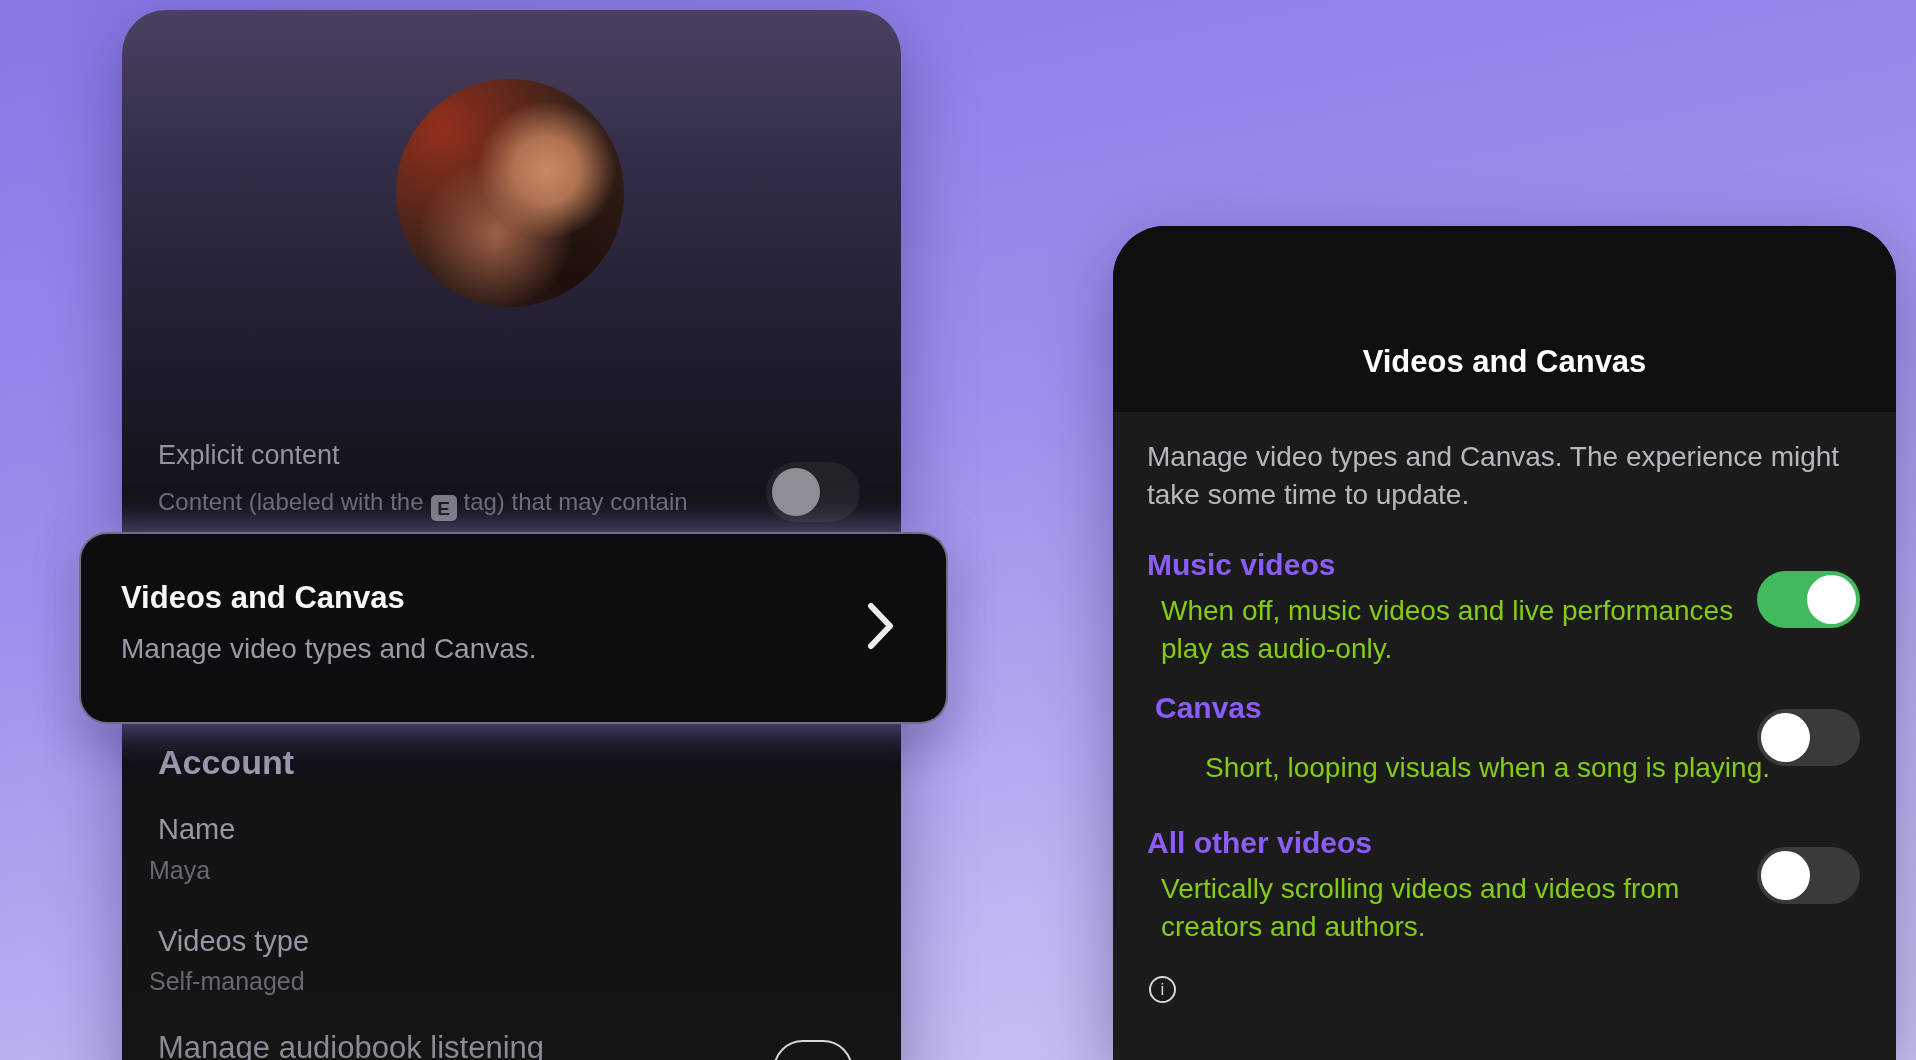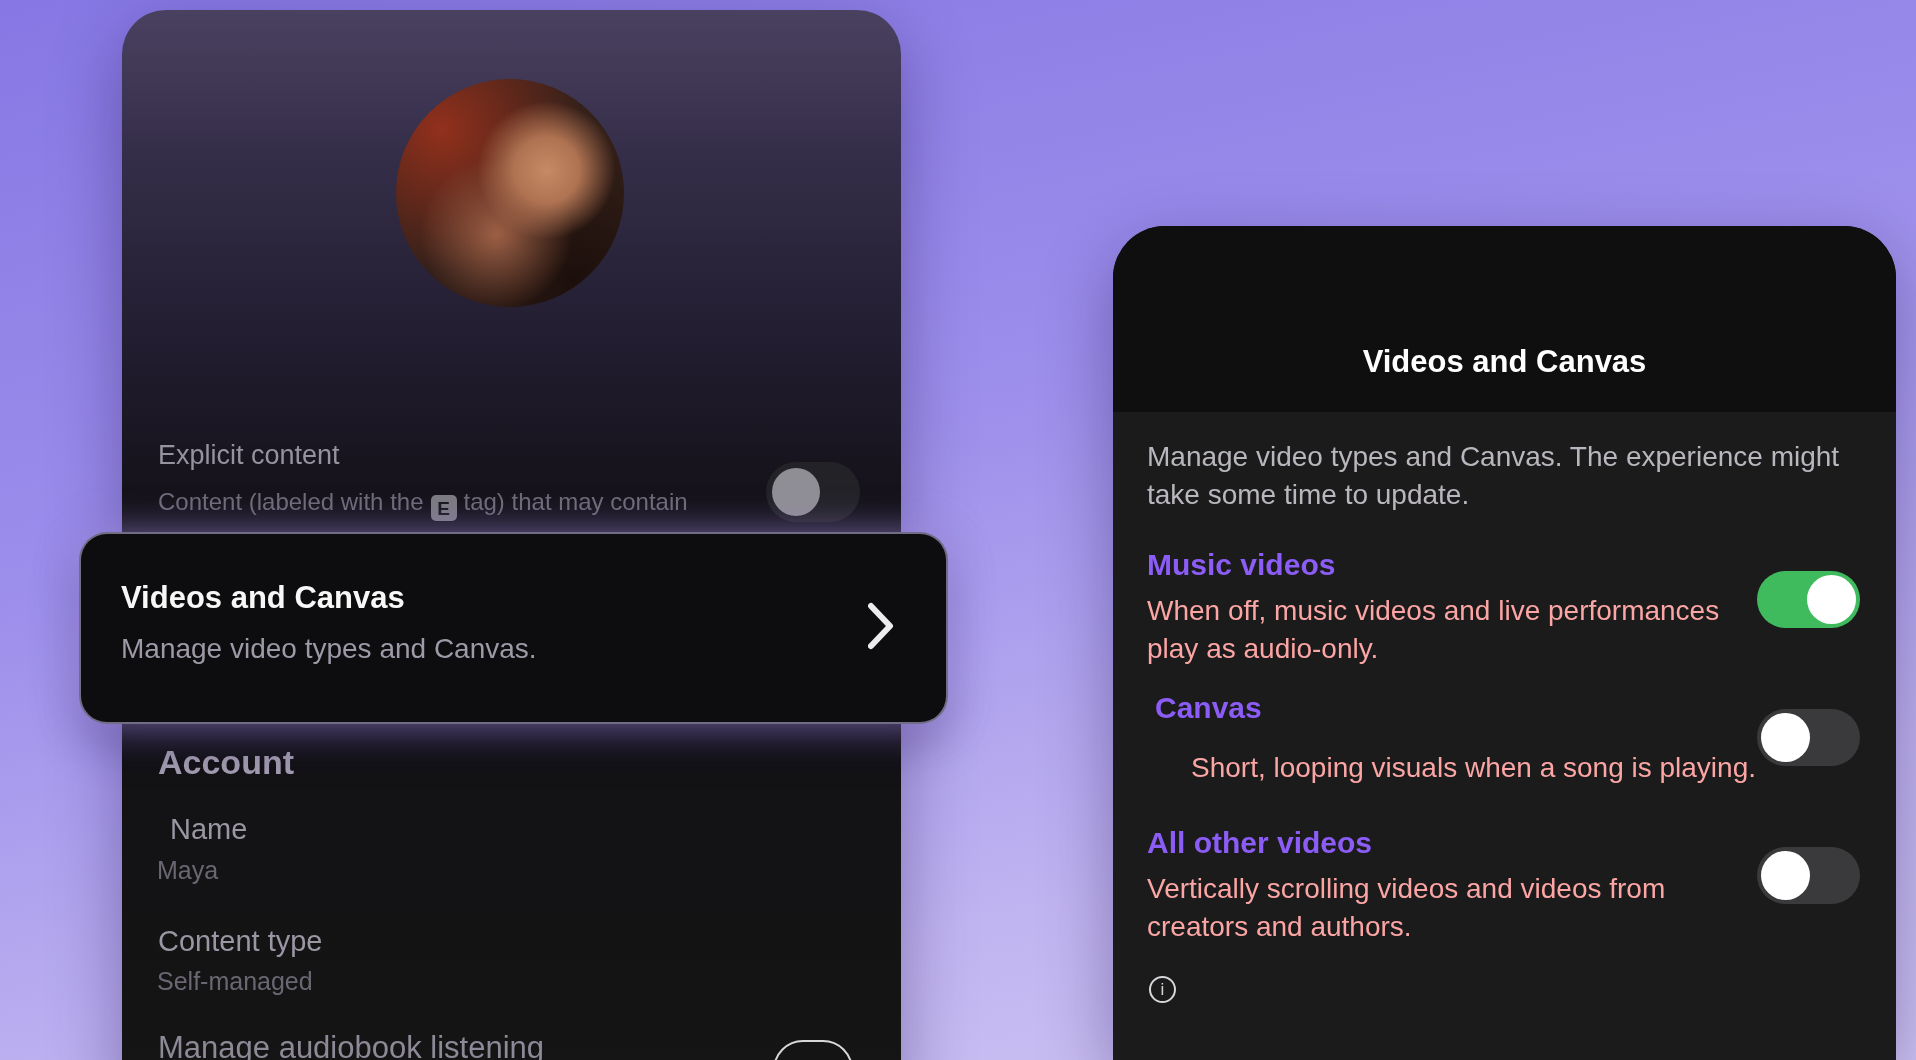--- a/index.html
+++ b/index.html
@@ -43,22 +43,22 @@
   .e-badge {
     display: inline-block; width: 26px; height: 26px; border-radius: 5px;
     background: #7c7a82; color: #17161a; font-size: 19px; font-weight: 700;
     text-align: center; line-height: 27px; vertical-align: -5px; margin: 0 7px;
   }
   .toggle { position: absolute; border-radius: 30px; cursor: pointer; }
   .knob { position: absolute; border-radius: 50%; background: #ffffff; }
   .lp-exp-toggle { left: 644px; top: 452px; width: 94px; height: 60px; background: #232227; }
   .lp-exp-toggle .knob { left: 6px; top: 6px; width: 48px; height: 48px; background: #908e95; }
   .lp-kv-label { position: absolute; left: 36px; font-size: 29px; color: #9a96a3; }
-  .lp-kv-value { position: absolute; left: 35px; font-size: 25px; color: #6a6773; text-align: center; }
-  .lp-name-label { top: 803px; margin-left: 12px; } .lp-name-value { top: 846px; }
+  .lp-kv-value { position: absolute; left: 27px; font-size: 25px; color: #6a6773; text-align: center; }
+  .lp-name-label { top: 803px; } .lp-name-value { top: 846px; }
   .lp-type-label { top: 915px; } .lp-type-value { top: 957px; }
   .lp-audiobook { position: absolute; left: 36px; top: 1020px; font-size: 31px; color: #8d8997; }
   .lp-audio-toggle {
     position: absolute; left: 651px; top: 1030px; width: 80px; height: 60px;
     border-radius: 30px; border: 2px solid #d8d8d8; background: #141414;
   }
 
   
   .highlight-card {
     position: absolute;
@@ -90,21 +90,21 @@
   }
   .rp-title {
     position: absolute; top: 118px; left: 0; width: 100%;
     text-align: center; font-size: 31px; font-weight: 700; color: #ffffff;
   }
   .rp-desc {
     position: absolute; left: 34px; top: 212px; width: 724px;
     font-size: 28px; line-height: 38px; color: #b9b6bd;
   }
   .rp-label { position: absolute; left: 34px; font-size: 30px; font-weight: 700; color: #8b5cf6; }
-  .rp-sub   { position: absolute; left: 34px; font-size: 28px; line-height: 38px; color: #fca5a5; }
+  .rp-sub   { position: absolute; left: 48px; font-size: 28px; line-height: 38px; color: #84cc16; }
   .lbl-0 { top: 322px; } .sub-0 { top: 366px; width: 590px; }
   .lbl-1 { top: 465px; margin-left: 8px; } .sub-1 { top: 523px; width: 660px; margin-left: 44px; }
   .lbl-2 { top: 600px; } .sub-2 { top: 644px; width: 590px; }
   .rp-toggle { left: 644px; width: 103px; height: 57px; border-radius: 29px; }
   .tg-0 { top: 345px; } .tg-1 { top: 483px; } .tg-2 { top: 621px; }
   .rp-toggle.on  { background: #3fbb5e; }
   .rp-toggle.off { background: #3a3a3c; }
   .rp-toggle .knob { top: 4px; width: 49px; height: 49px; }
   .rp-toggle.on  .knob { left: 50px; }
   .rp-toggle.off .knob { left: 4px; }
@@ -134,21 +134,21 @@
     </div>
     <div class="toggle lp-exp-toggle">
       <div class="knob"></div>
     </div>
 
     <div class="lp-heading lp-heading2">Account</div>
 
     <div class="lp-kv-label lp-name-label">Name</div>
     <div class="lp-kv-value lp-name-value">Maya</div>
 
-    <div class="lp-kv-label lp-type-label">Content type</div>
+    <div class="lp-kv-label lp-type-label">Videos type</div>
     <div class="lp-kv-value lp-type-value">Self-managed</div>
 
     <div class="lp-audiobook">Manage audiobook listening</div>
     <div class="lp-audio-toggle"></div>
   </div>
 
   <div class="highlight-card">
     <div class="card-title">Videos and Canvas</div>
     <div class="card-sub">Manage video types and Canvas.</div>
     <span class="card-chevron">

